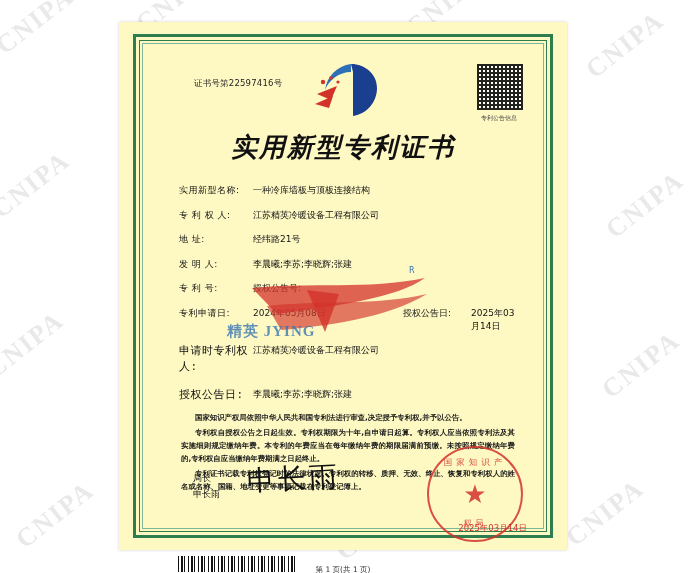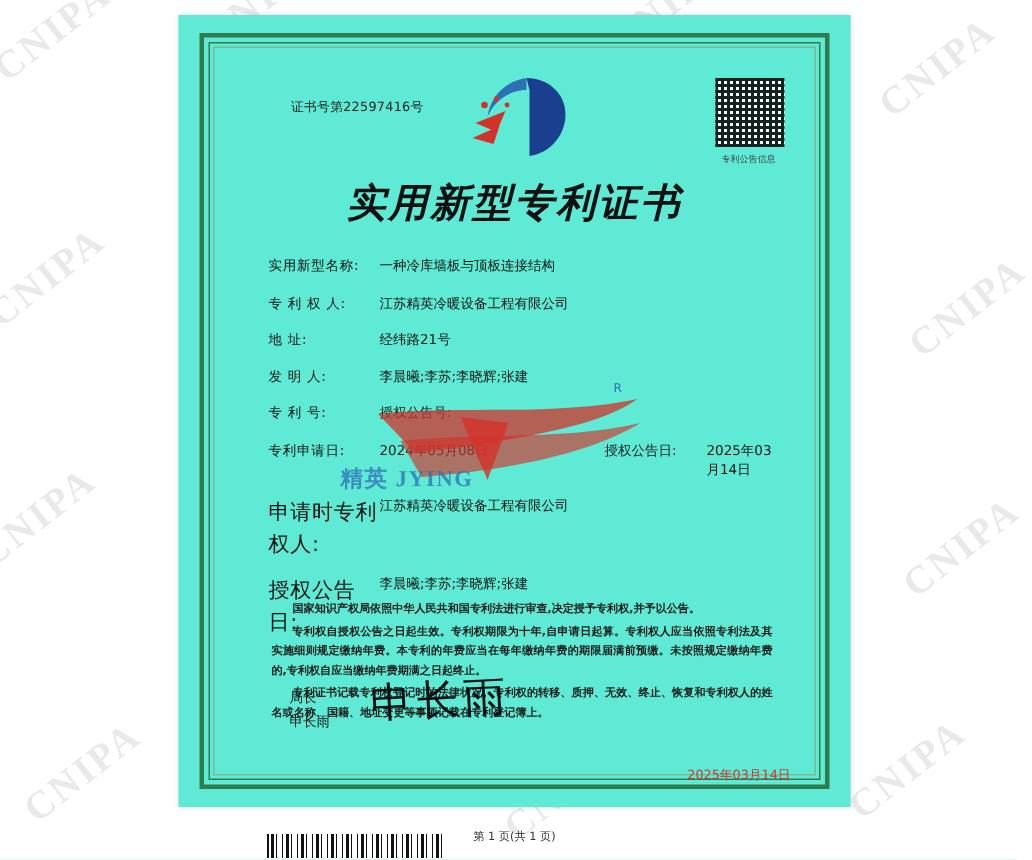--- a/index.html
+++ b/index.html
@@ -31,24 +31,24 @@
     letter-spacing: 2px;
     transform: rotate(-38deg);
     white-space: nowrap;
     user-select: none;
   }
 
   
   .sheet {
     position: absolute;
     left: 119px;
-    top: 10px;
+    top: 22px;
     width: 448px;
     height: 528px;
-    background: #5eead4;
+    background: #fef9c3;
     box-shadow: 0 0 3px rgba(0,0,0,0.18);
   }
   
   .frame-outer {
     position: absolute;
     left: 14px;
     top: 12px;
     right: 14px;
     bottom: 12px;
     border: 3px solid #2e7d4f;
@@ -154,21 +154,22 @@
   .row.two .mid {
     width: 150px;
     flex: 0 0 150px;
   }
   .row.two .lbl2 {
     width: 68px;
     flex: 0 0 68px;
   }
   .small-lbl {
     letter-spacing: 0;
-    font-size: 14px;
+    font-size: 11px;
+    font-family: Liberation Mono, monospace;
   }
 
   
   .red-swoosh {
     position: absolute;
     left: 128px;
     top: 250px;
     width: 190px;
     height: 70px;
     pointer-events: none;
@@ -398,18 +399,23 @@
     <p>专利权自授权公告之日起生效。专利权期限为十年,自申请日起算。专利权人应当依照专利法及其实施细则规定缴纳年费。本专利的年费应当在每年缴纳年费的期限届满前预缴。未按照规定缴纳年费的,专利权自应当缴纳年费期满之日起终止。</p>
     <p>专利证书记载专利权登记时的法律状况。专利权的转移、质押、无效、终止、恢复和专利权人的姓名或名称、国籍、地址变更等事项记载在专利登记簿上。</p>
   </div>
 
   <div class="dir-label">
     <div>局长</div>
     <div>申长雨</div>
   </div>
   <div class="dir-sign">申长雨</div>
 
+  <div class="stamp">
+    <div class="arc-top">国家知识产</div>
+    <div class="inner-star">★</div>
+    <div class="arc-bottom">权局</div>
+  </div>
   <div class="stamp-date">2025年03月14日</div>
 
   <div class="page-no">第 1 页(共 1 页)</div>
 </div>
 
 <div class="barcode"></div>
 
 </body></html>

